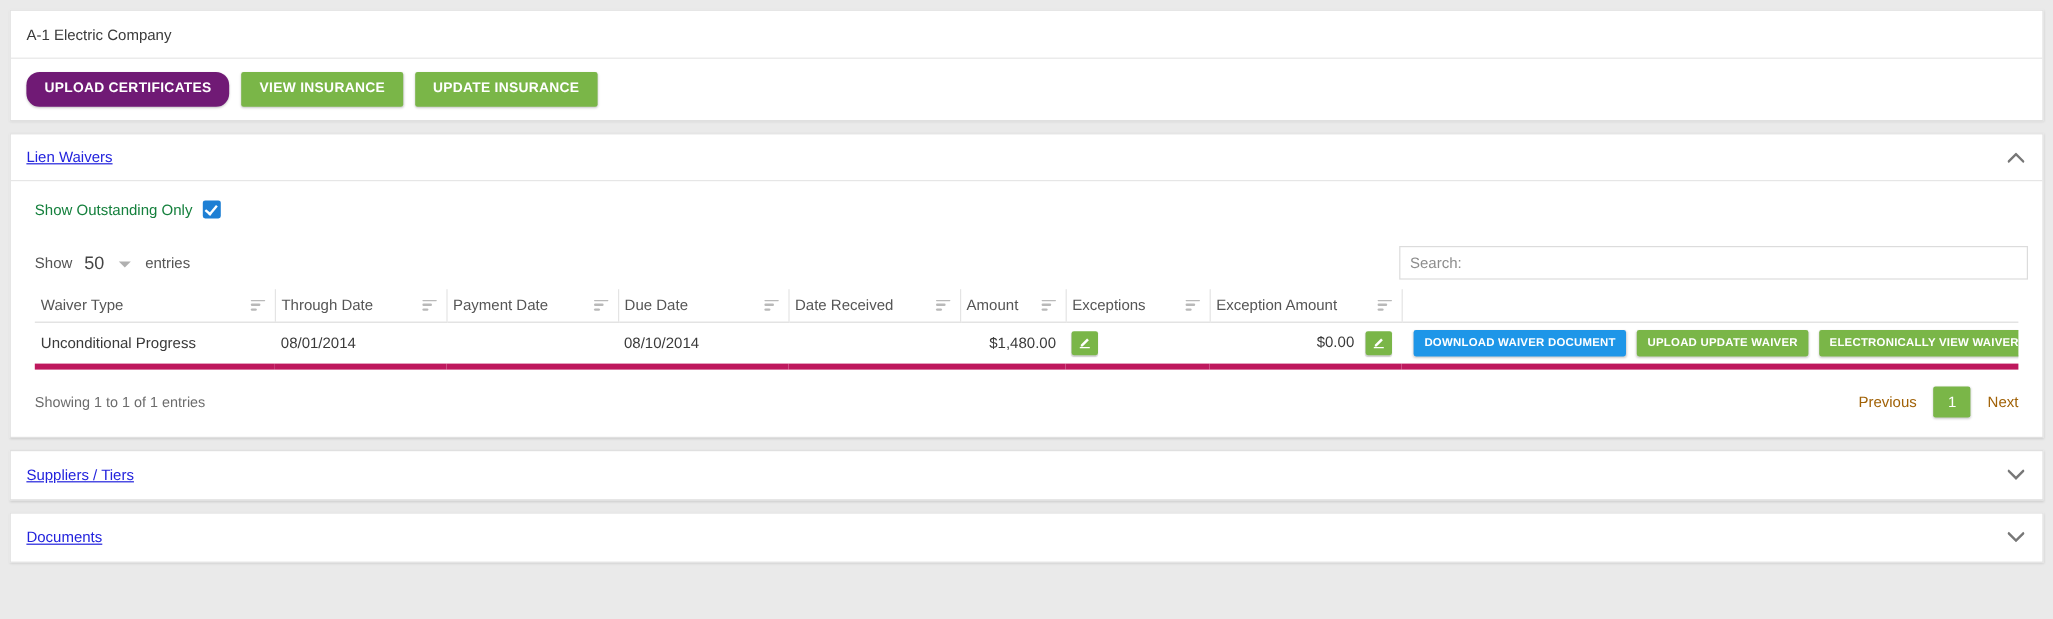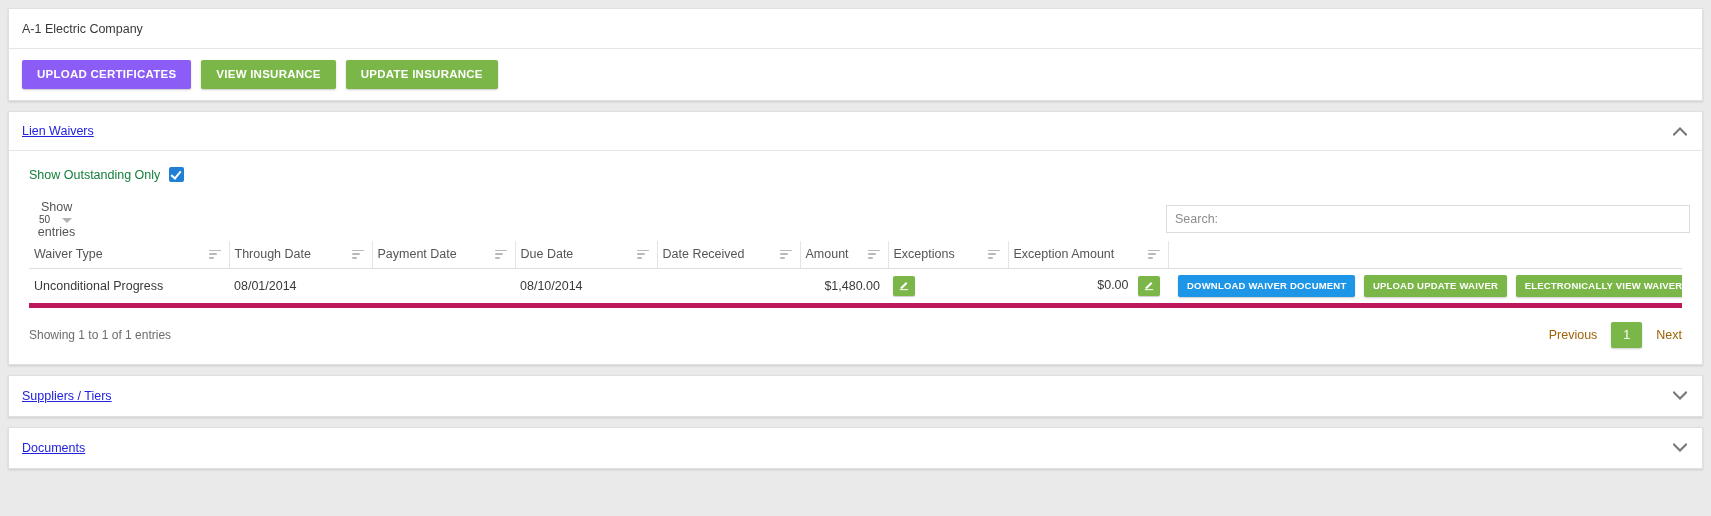--- a/index.html
+++ b/index.html
@@ -48,21 +48,21 @@
     font-size: 11.5px;
     font-weight: bold;
     letter-spacing: 0.25px;
     padding: 9px 15px;
     border-radius: 2px;
     cursor: pointer;
     font-family: "Liberation Sans", sans-serif;
     box-shadow: 0 1px 2px rgba(0,0,0,0.22);
     line-height: 1;
   }
-  .btn-blue { background: #8b5cf6; }
+  .btn-blue { background: #701a75; border-radius: 11px; }
   .btn-green { background: #7ab648; }
 
   
   .acc-head {
     height: 39px;
     display: flex;
     align-items: center;
     justify-content: space-between;
     padding: 0 13px;
     border-bottom: 1px solid #e6e6e6;
@@ -114,31 +114,30 @@
     display: flex;
     align-items: center;
     justify-content: space-between;
     padding: 2px 12px 0 20px;
     height: 46px;
   }
   .show-entries {
     display: flex; align-items: center;
     font-size: 12.5px; color: #555;
     gap: 0;
-    flex-direction: column;
   }
   .show-entries .lbl { color: #555; }
   .sel-wrap {
     position: relative;
     margin: 0 10px;
     display: inline-flex;
     align-items: center;
   }
   .sel-val {
-    font-size: 10px; color: #444;
+    font-size: 15px; color: #444;
     padding-right: 24px;
     cursor: pointer;
   }
   .sel-arrow {
     position: absolute; right: 2px; top: 50%;
     margin-top: -1px;
     width: 0; height: 0;
     border-left: 5px solid transparent;
     border-right: 5px solid transparent;
     border-top: 5px solid #b0b0b0;

